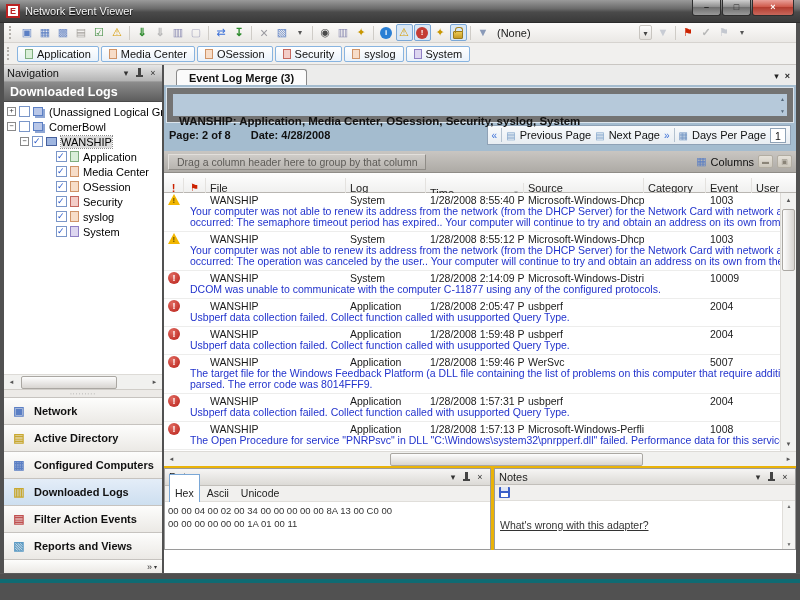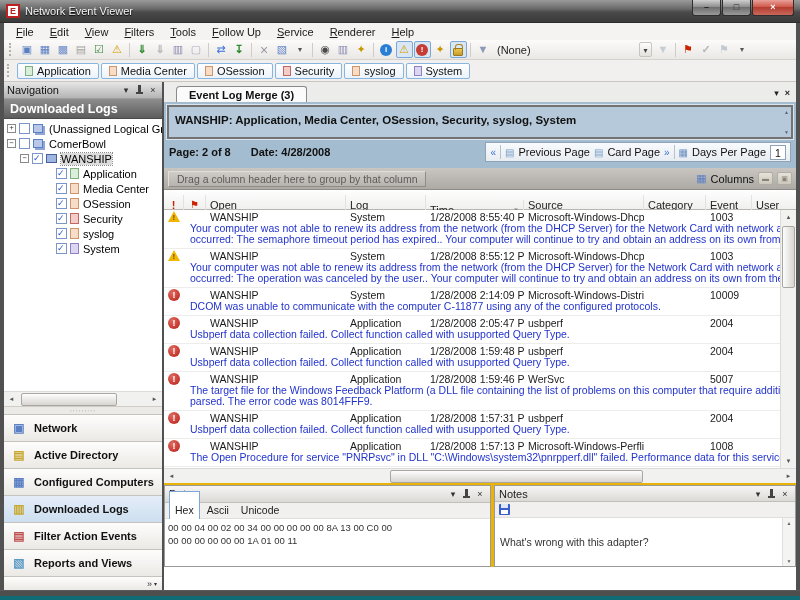--- a/index.html
+++ b/index.html
@@ -82,21 +82,21 @@
   .sbicon{font-size:12px;width:14px;text-align:center;}
   .sidebar-footer{flex:1;border-top:1px solid #c6c3bf;background:linear-gradient(#fdfdfc,#ebe9e5);display:flex;align-items:center;justify-content:flex-end;padding-right:5px;gap:2px;font-size:9px;color:#333;}
 
   
   .content{width:632px;display:flex;flex-direction:column;background:#fff;}
   .doc-tabrow{height:20px;display:flex;align-items:flex-end;background:#eceberg;background:#ececeb;}
   .doctab{margin-left:12px;background:#fbfbfb;border:1px solid #8a8a8a;border-bottom:none;border-radius:4px 3px 0 0;padding:2px 12px 1px;font-weight:bold;font-size:11px;color:#111;}
   .doctab-icons{margin-left:auto;display:flex;gap:6px;padding:0 6px 4px 0;}
   .dt-ic{font-size:9px;color:#222;}
   .merge-header{background:#a4bccf;padding:3px;}
-  .merge-box{height:34px;background:#b6c9da;border:2px solid #737373;box-shadow:0 0 0 1px #dbe4ec;position:relative;padding:3px 14px 0 6px;}
+  .merge-box{height:34px;background:#b6c9da;border:6px solid #737373;box-shadow:0 0 0 1px #dbe4ec;position:relative;padding:17px 14px 0 6px;}
   .merge-text{font-weight:bold;font-size:11.5px;color:#111;}
   .mini-up,.mini-dn{position:absolute;right:2px;font-size:5px;color:#55687a;}
   .mini-up{top:2px;} .mini-dn{bottom:2px;}
   .page-row{height:26px;display:flex;align-items:center;padding:0 2px;}
   .page-label,.date-label{font-weight:bold;font-size:11px;color:#111;margin-right:20px;}
   .pager{margin-left:auto;height:20px;display:flex;align-items:center;gap:4px;background:linear-gradient(#f8fafc,#e8edf2);border:1px solid #8fa2b6;padding:0 4px;font-size:11px;color:#111;}
   .pgico{color:#3a6fd8;font-size:10px;}
   .pgsep{width:1px;height:14px;background:#b4c2d0;}
   .pgdoc{font-size:10px;color:#7aa0c8;}
   .days-input{width:16px;height:15px;background:#fff;border:1px solid #8fa2b6;font-size:10.5px;text-align:center;line-height:14px;}
@@ -142,52 +142,40 @@
   .notes-panel{flex:1;}
   .p-titlebar{height:17px;display:flex;align-items:center;background:linear-gradient(#f6f5f4,#dcdad6);border-bottom:1px solid #c2bfba;padding:0 4px;font-size:11px;color:#222;}
   .p-toolrow{height:16px;display:flex;align-items:center;background:#f1f0ee;border-bottom:1px solid #e0deda;padding:0 4px;gap:8px;font-size:10.5px;color:#222;}
   .dtab{padding:12px 5px;line-height:13px;}
   .dtab[data-active="true"]{background:#fff;border:1px solid #7aa7d6;}
   .hexbox{flex:1;background:#fff;font-family:"DejaVu Sans Mono",monospace;font-size:9.5px;line-height:13px;color:#333;padding:2px 3px;overflow:hidden;}
   .floppy{width:11px;height:11px;background:#3a5fc8;border-radius:1px;position:relative;}
   .floppy::before{content:"";position:absolute;top:0;left:2px;width:7px;height:4px;background:#dfe6f5;}
   .floppy::after{content:"";position:absolute;bottom:1px;left:2px;width:7px;height:4px;background:#fff;}
   .notes-body{flex:1;display:flex;background:#fff;}
-  .notes-text{flex:1;font-size:10.5px;color:#333;padding:18px 5px;}
+  .notes-text{flex:1;font-size:10.5px;color:#333;padding:18px 5px;text-decoration:underline;}
   .notes-scroll{width:13px;border-left:1px solid #e0deda;background:#f4f4f2;display:flex;flex-direction:column;justify-content:space-between;align-items:center;font-size:5px;color:#666;padding:2px 0;}
 
   .bottom-edge{height:10px;margin:0 -4px;background:#4e4e4e;border-top:1px solid #5a5a5a;border-bottom:4px solid #0f6b73;}
 </style>
 </head>
 <body>
 
 <div class="window">
 
   <div class="titlebar">
     <span class="app-icon">E</span>
     <span class="title">Network Event Viewer</span>
     <span class="winbtns">
       <span class="wbtn">–</span>
       <span class="wbtn">□</span>
       <span class="wbtn close">×</span>
     </span>
   </div>
 
-  <div class="menubar">
-
-  <span class="menu-item">File</span>
-      <span class="menu-item">Edit</span>
-      <span class="menu-item">View</span>
-      <span class="menu-item">Filters</span>
-      <span class="menu-item">Tools</span>
-      <span class="menu-item">Follow Up</span>
-      <span class="menu-item">Service</span>
-      <span class="menu-item">Renderer</span>
-      <span class="menu-item">Help</span>
-    </div>
 
   <div class="toolbar">
     <span class="grip"></span>
     <span style="display:flex;align-items:center">
 
     <span class="tbi">
         <span class="tbg" style="color:#5b7fc4">▣</span>
       </span>
         <span class="tbi">
         <span class="tbg" style="color:#5b7fc4">▦</span>
@@ -462,21 +450,21 @@
         </div>
         <div class="page-row">
           <span class="page-label">Page: 2 of 8</span>
           <span class="date-label">Date: 4/28/2008</span>
           <span class="pager">
             <span class="pgico">«</span>
             <span class="pgsep"></span>
             <span class="pgdoc">▤</span>
             <span>Previous Page</span>
             <span class="pgdoc">▤</span>
-            <span>Card Page</span>
+            <span>Next Page</span>
             <span class="pgico">»</span>
             <span class="pgsep"></span>
             <span class="pgico" style="color:#6a8fc0">▦</span>
             <span>Days Per Page</span>
             <span class="days-input">1</span>
           </span>
         </div>
       </div>
 
       <div class="groupby">
@@ -485,21 +473,21 @@
           <span class="gb-colicon">▦</span>
           <span>Columns</span>
           <span class="gb-btn">▬</span>
           <span class="gb-btn">▣</span>
         </span>
       </div>
 
       <div class="grid-head">
         <span class="hcell h-sev">!</span>
         <span class="hcell h-flag">⚑</span>
-        <span class="hcell">Open</span>
+        <span class="hcell">File</span>
         <span class="hcell">Log</span>
         <span class="hcell th-time">
           <span>Time</span>
           <span class="sort">▼</span>
         </span>
         <span class="hcell">Source</span>
         <span class="hcell">Category</span>
         <span class="hcell">Event</span>
         <span class="hcell noborder">User</span>
       </div>

